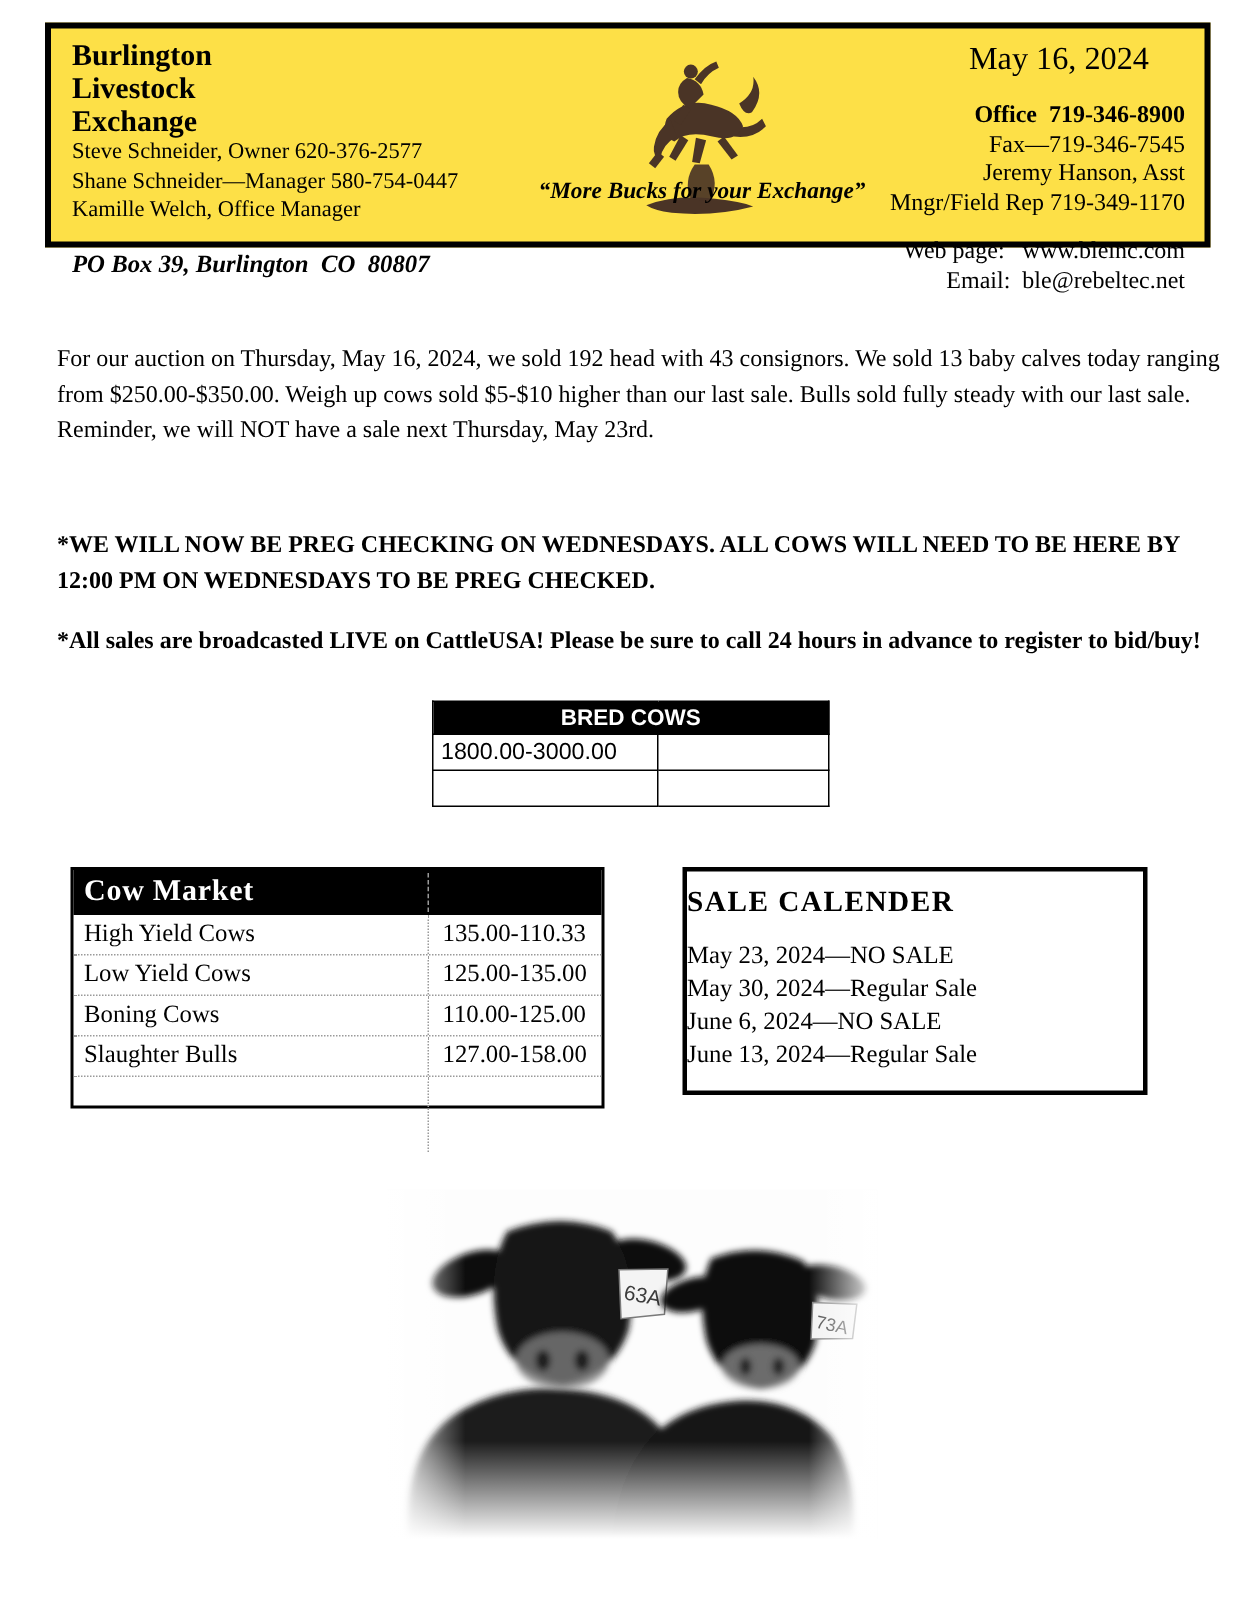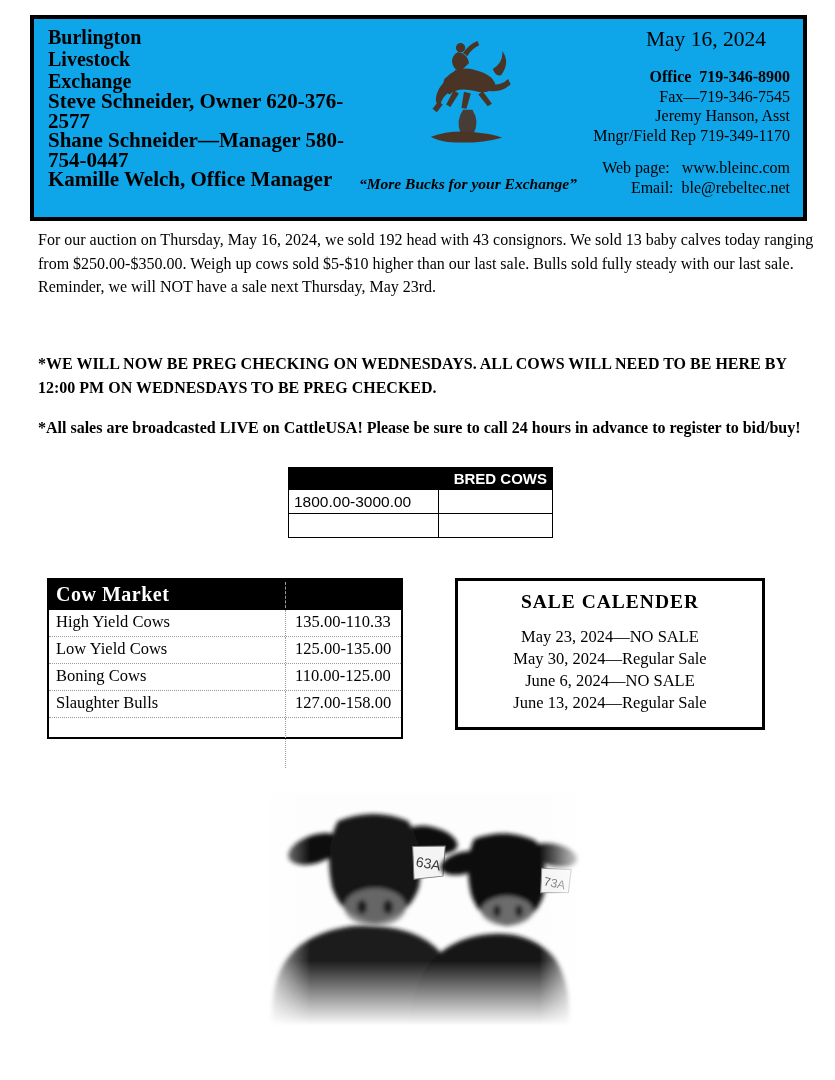--- a/index.html
+++ b/index.html
@@ -2,26 +2,26 @@
 <html><head>
 <meta charset="utf-8">
 <style>
   html,body{margin:0;padding:0;}
   body{
     width:835px;height:1080px;background:#ffffff;position:relative;
     font-family:"Liberation Serif", serif;color:#000;overflow:hidden;
   }
   
   .letterhead{
-    position:absolute;left:30px;top:15px;width:777px;height:206px;
-    border:4px solid #000;box-sizing:border-box;display:flex;background:#0ea5e9;
+    position:absolute;left:30px;top:15px;width:777px;height:150px;
+    border:4px solid #000;box-sizing:border-box;display:flex;background:#fde047;
   }
   .lh-left{width:318px;padding:7px 0 0 14px;box-sizing:border-box;}
   .company-line{font-weight:bold;font-size:20px;line-height:22px;}
-  .staff-line{font-size:21px;line-height:19.5px;font-weight:bold;}
+  .staff-line{font-size:15px;line-height:19.5px;}
   .po-box{font-weight:bold;font-style:italic;font-size:16.5px;margin-top:15px;}
   .lh-center{width:228px;position:relative;text-align:center;}
   .logo-wrap{margin-top:16px;height:112px;}
   .slogan{
     position:absolute;bottom:24px;left:-18px;width:268px;
     font-weight:bold;font-style:italic;font-size:15.5px;white-space:nowrap;
   }
   .lh-right{flex:1;text-align:right;padding:6px 13px 0 0;font-size:16px;line-height:19.5px;}
   .issue-date{font-size:21.5px;line-height:24px;margin:2px 24px 16px 0;}
   .office-phone{font-weight:bold;}
@@ -31,21 +31,21 @@
   .para.bold{font-weight:bold;margin-top:40px;}
   #intro{top:228px;}
   #preg{top:312px;}
   #bcast{top:376px;}
   
   .bred-table{
     position:absolute;left:288px;top:467px;width:265px;border-collapse:collapse;
     font-family:"Liberation Sans", sans-serif;
   }
   .bred-table th{
-    background:#000;color:#fff;text-align:right;font-size:15px;
+    background:#000;color:#fff;text-align:center;font-size:15px;
     padding:2px 5px;border:1.5px solid #000;height:17px;
   }
   .bred-table td{
     border:1.5px solid #000;font-size:15.5px;padding:1px 5px;height:21px;
   }
   .bred-col-a{width:139px;}
   
   .cowmkt{
     position:absolute;left:47px;top:578px;width:356px;height:161px;
     border:2px solid #000;box-sizing:border-box;background:#fff;
@@ -57,40 +57,41 @@
     display:grid;grid-template-columns:236px 1fr;height:26px;
     border-bottom:1px dotted #9a9a9a;font-size:16.5px;
   }
   .mkt-label{padding:2px 0 0 7px;}
   .mkt-value{padding:2px 0 0 9px;border-left:1px dotted #9a9a9a;}
   .mkt-filler{display:grid;grid-template-columns:236px 1fr;height:48px;}
   .mkt-filler .mkt-value{height:100%;}
   
   .sale-box{
     position:absolute;left:455px;top:578px;width:310px;height:152px;
-    border:3px solid #000;box-sizing:border-box;text-align:center;background:#fff;
+    border:3px solid #000;box-sizing:border-box;text-align:left;background:#fff;
   }
   .sale-title{font-weight:bold;font-size:19.5px;margin-top:10px;letter-spacing:1px;}
   .sale-entries{margin-top:13px;font-size:16.5px;line-height:22px;}
   
   .cattle-photo{position:absolute;left:258px;top:793px;width:327px;height:233px;background:#fdfdfd;}
 </style>
 </head>
 <body>
 
 <div>
 
   <div class="letterhead">
     <div class="lh-left">
       <div class="company-line">Burlington</div>
       <div class="company-line">Livestock</div>
       <div class="company-line">Exchange</div>
       <div class="staff-line">Steve Schneider, Owner 620-376-2577</div>
       <div class="staff-line">Shane Schneider—Manager 580-754-0447</div>
       <div class="staff-line">Kamille Welch, Office Manager</div>
+      <div class="po-box">PO Box 39, Burlington&nbsp; CO&nbsp; 80807</div>
     </div>
 
     <div class="lh-center">
       <div class="logo-wrap">
         <svg viewBox="0 0 120 132" width="115" height="112" aria-hidden="true">
           <g fill="#4a3426">
 
             <path d="M18 120 Q42 111 72 115 Q92 117 102 121 Q72 129 38 126 Q24 124 18 120 Z"></path>
             <path d="M56 88 q-9 13 -3 27 l15 2 q8 -15 -1 -29 z" opacity="0.92"></path>
 

